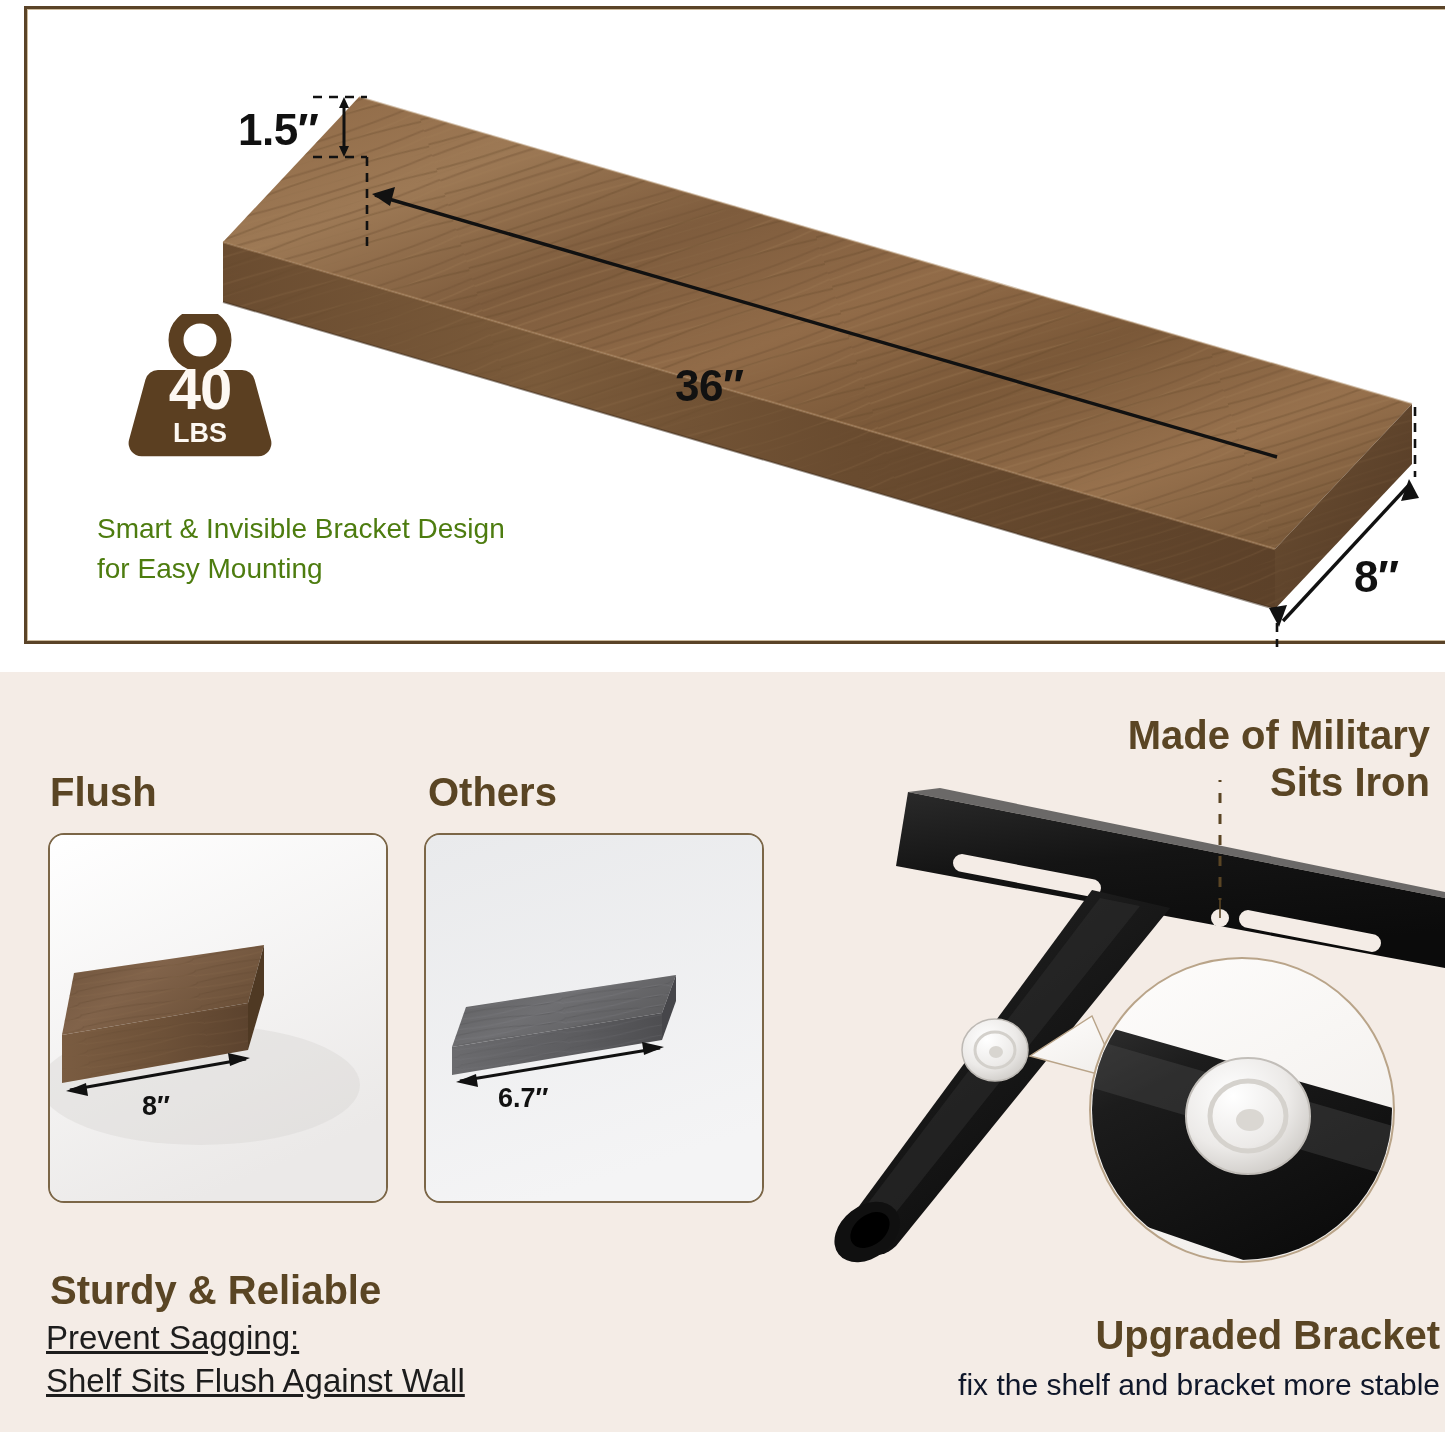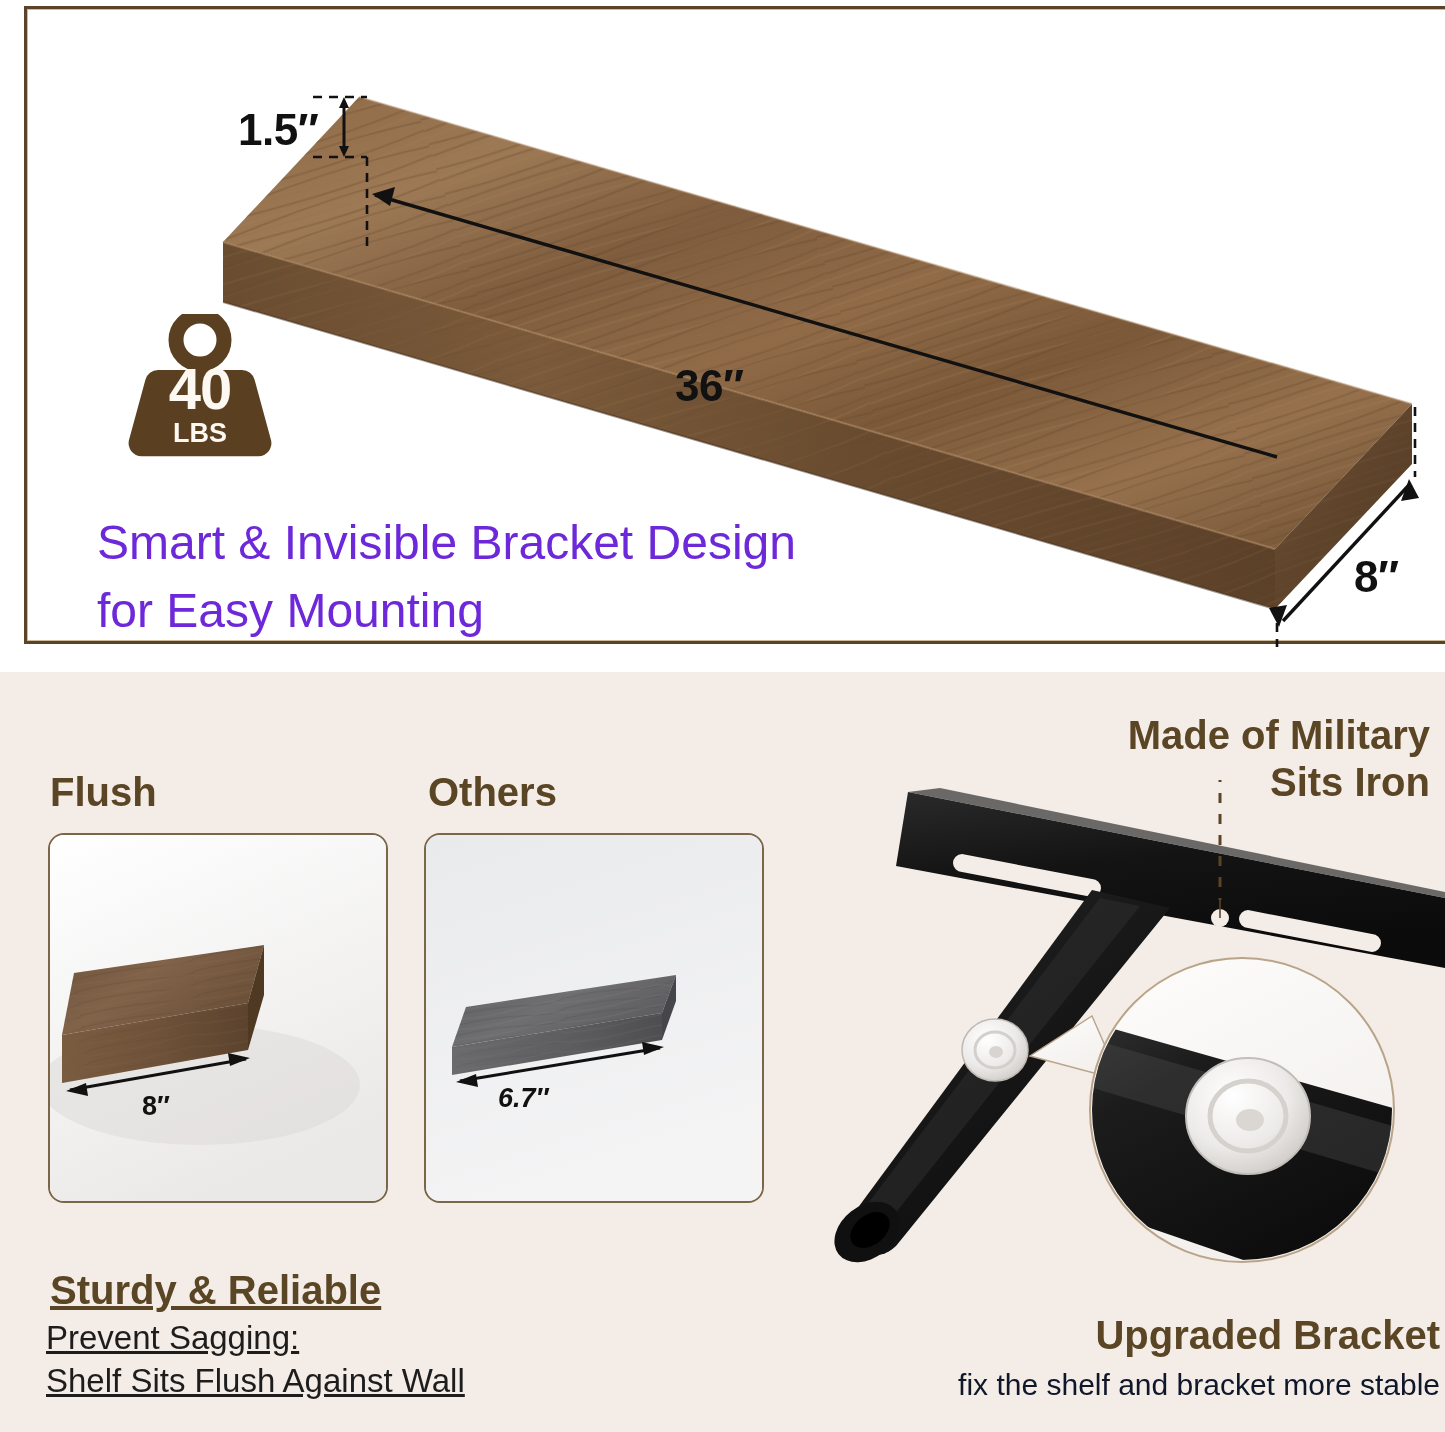--- a/index.html
+++ b/index.html
@@ -33,21 +33,21 @@
     line-height:1;
   }
   #weight-badge .wunit{
     position:absolute; left:0; right:0; top:106px; text-align:center;
     color:#fdf8f2; font-size:27px; font-weight:700; letter-spacing:0px;
     line-height:1;
   }
 
   #top-tagline{
     position:absolute; left:70px; top:500px; width:820px;
-    font-size:48px; line-height:1.42; color:#6d28d9; font-weight:400;
+    font-size:28px; line-height:1.42; color:#4d7c0f; font-weight:400;
   }
 
   .dimlabel{
     position:absolute; font-weight:700; color:#111; letter-spacing:-0.5px;
   }
   #dim-thickness{ left:211px; top:96px; font-size:44px; }
   #dim-length   { left:648px; top:352px; font-size:44px; }
   #dim-depth    { left:1327px; top:543px; font-size:44px; }
 
   
@@ -60,28 +60,28 @@
     position:absolute; font-size:40px; font-weight:700; color:#5a4524;
   }
   #cmp-title-ours  { left:50px;  top:770px; }
   #cmp-title-others{ left:428px; top:770px; }
 
   .cmp-card{
     position:absolute; top:833px; width:340px; height:370px;
     border:2px solid #7b6647; border-radius:16px; overflow:hidden;
   }
   #cmp-card-ours  { left:48px;  background:linear-gradient(150deg,#ffffff 0%,#ffffff 55%,#f3f2f1 100%); }
-  #cmp-card-others{ left:424px; background:linear-gradient(150deg,#e9eaec 0%,#e2e3e6 45%,#f3f3f4 100%);font-style:italic; }
+  #cmp-card-others{ left:424px; background:linear-gradient(150deg,#e9eaec 0%,#e2e3e6 45%,#f3f3f4 100%); }
 
   .mini-dim{
     position:absolute; font-size:27px; font-weight:700; color:#111;
   }
 
   .sec-head{
-    position:absolute; font-size:40px; font-weight:700; color:#5a4524;text-decoration:underline;
+    position:absolute; font-size:40px; font-weight:700; color:#5a4524;
   }
   .sec-sub{
     position:absolute; font-size:33px; color:#1d1d1d; line-height:1.30;
   }
   #sturdy-head{ left:50px; top:1268px; }
   #sturdy-sub { left:46px; top:1317px; width:620px;text-decoration:underline; }
 
   #iron-head{
     position:absolute; left:930px; top:694px; width:500px;
     text-align:right; font-size:40px; font-weight:700; color:#5a4524;

